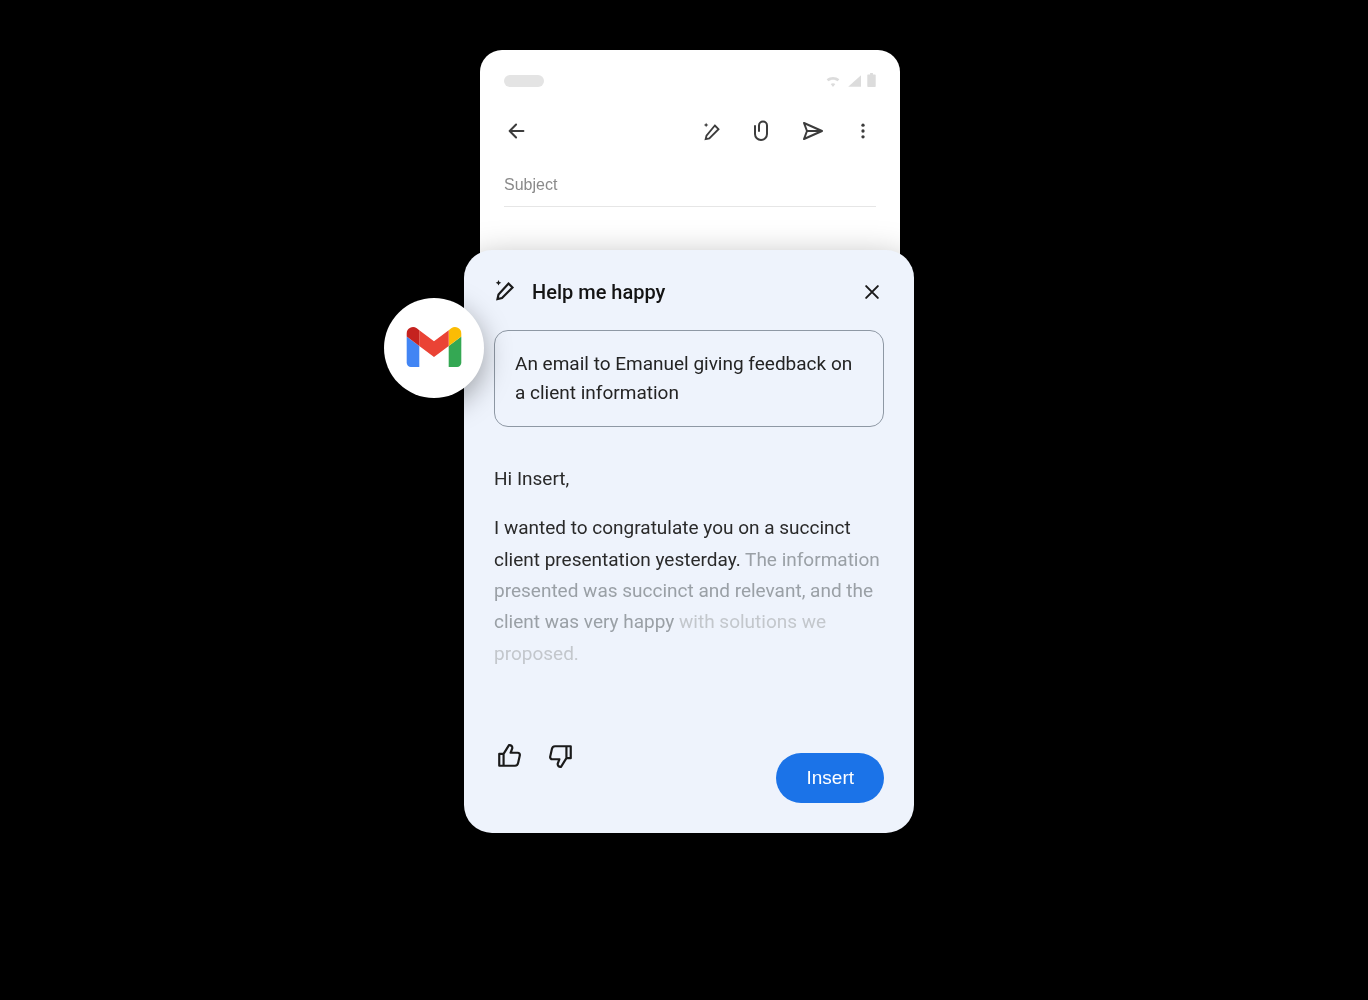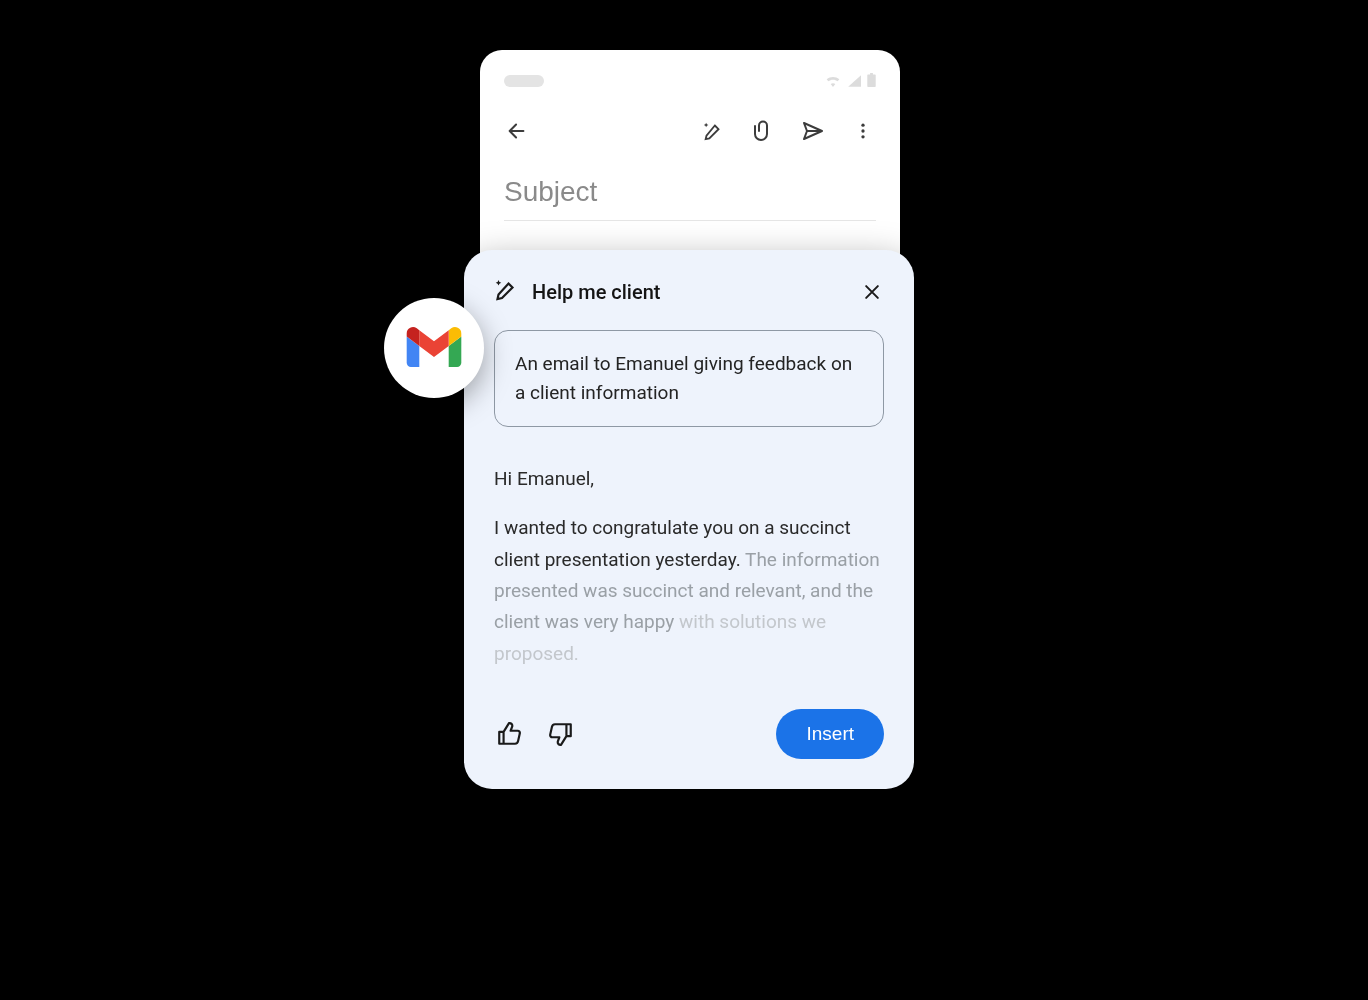--- a/index.html
+++ b/index.html
@@ -68,21 +68,21 @@
       width: 26px;
       height: 26px;
       color: #3c3c3c;
       cursor: pointer;
     }
     .subject-field {
       border: none;
       border-bottom: 1px solid #e6e6e6;
       width: 100%;
       padding: 8px 0 12px 0;
-      font-size: 28px;
+      font-size: 16px;
       color: #777;
       outline: none;
       background: transparent;
     }
     .subject-field::placeholder { color: #8a8a8a; }
 
     
     .gmail-badge {
       position: absolute;
       top: 248px;
@@ -174,20 +174,21 @@
     }
     .insert-btn {
       background: #1b73e8;
       color: #fff;
       border: none;
       border-radius: 999px;
       padding: 14px 30px;
       font-size: 19px;
       font-weight: 500;
       cursor: pointer;
+      margin-top: 44px;
     }
   </style>
 </head>
 <body>
 
 <div class="stage">
 
   <div class="phone">
     <div class="status-bar">
       <div class="status-pill"></div>
@@ -260,33 +261,33 @@
 
   <div class="panel">
     <div class="panel-header">
       <div class="panel-title-wrap">
         <span>
           <svg width="24" height="24" viewBox="0 0 24 24">
               <path fill="#1a1a1a" d="M4.5 2l.9 1.9L7.3 4.8l-1.9.9L4.5 7.6l-.9-1.9L1.7 4.8l1.9-.9L4.5 2z"></path>
               <path fill="none" stroke="#1a1a1a" stroke-width="2.2" stroke-linecap="round" d="M14.5 5.5l4 4L8 20l-4.5 1L4.5 16.5 14.5 5.5z"></path>
             </svg>
         </span>
-        <div class="panel-title">Help me client</div>
+        <div class="panel-title">Help me happy</div>
       </div>
       <div class="close-btn">
         <svg width="20" height="20" viewBox="0 0 24 24">
             <path fill="none" stroke="currentColor" stroke-width="2.4" stroke-linecap="round" d="M5 5l14 14M19 5L5 19"></path>
           </svg>
       </div>
     </div>
 
     <div class="prompt-box">An email to Emanuel giving feedback on a client information</div>
 
     <div class="draft">
-      <div class="greet">Hi Emanuel,</div>
+      <div class="greet">Hi Insert,</div>
       <span>I wanted to congratulate you on a succinct client presentation yesterday.</span>
       <span class="fade">The information presented was succinct and relevant, and the client was very happy</span>
       <span class="fade2">with solutions we proposed.</span>
     </div>
 
     <div class="panel-footer">
       <div class="feedback">
         <div class="thumb-btn">
           <svg width="26" height="26" viewBox="0 0 24 24">
               <path fill="none" stroke="currentColor" stroke-width="2" stroke-linejoin="round" d="M7 10v11H3V10h4zm0 0l5-8a2.5 2.5 0 0 1 3 3l-1.5 4H20a2 2 0 0 1 2 2.4l-1.6 7A3 3 0 0 1 17.5 21H7V10z"></path>

